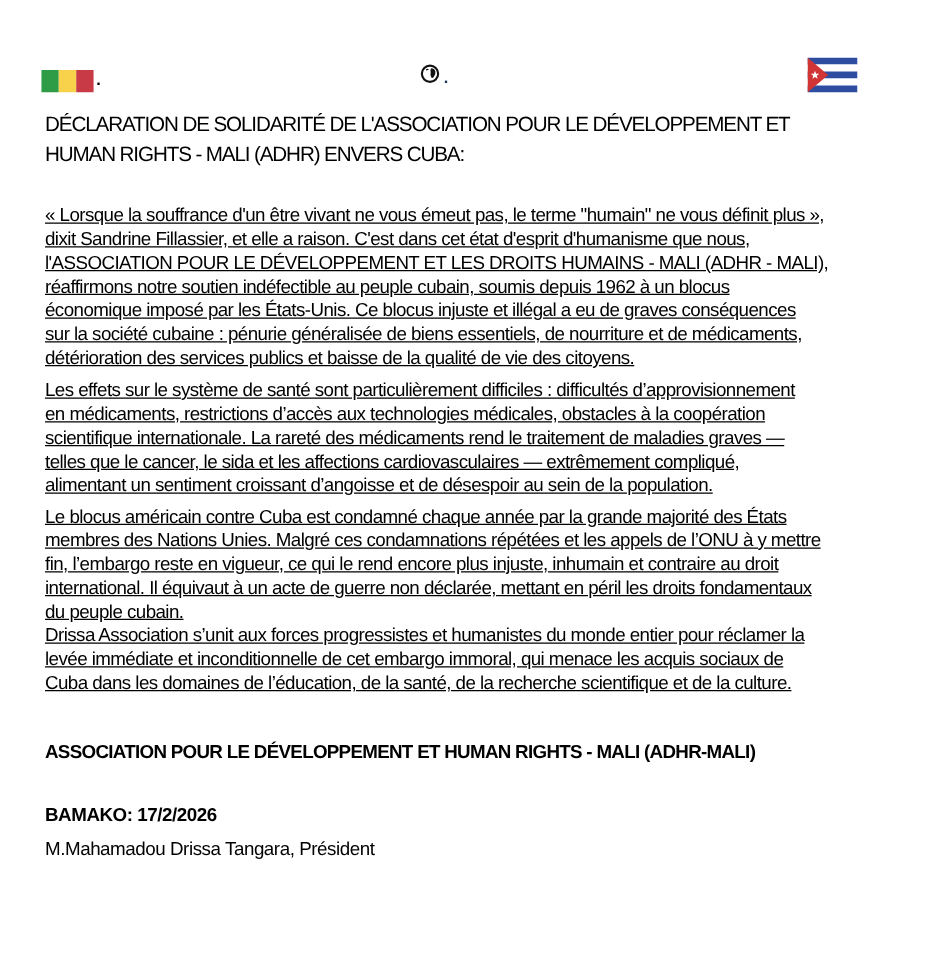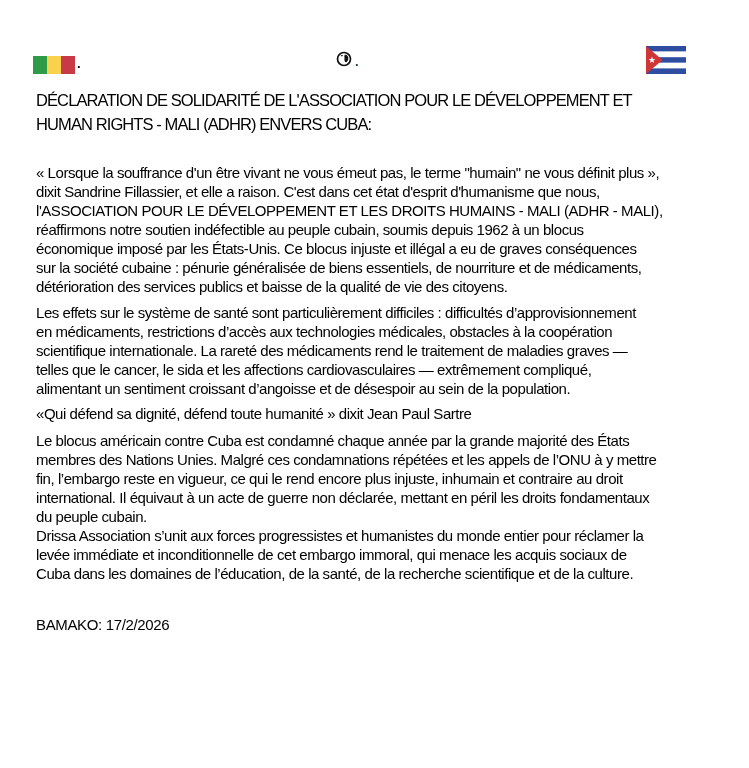--- a/index.html
+++ b/index.html
@@ -27,38 +27,39 @@
     font-size:16.5px; line-height:24px; font-weight:400;
     letter-spacing:-0.9px;
     white-space:pre;
   }
   .body-wrap { margin-top:27px; }
   p.body {
     margin:0 0 7px 0;
     font-size:15px; line-height:19px; font-weight:400;
     letter-spacing:-0.45px;
     white-space:pre;
+    text-decoration:underline;
   }
   p.body.p2 { margin-bottom:6px; }
   p.body.quote { margin-bottom:8px; }
   p.body.p3 { margin-bottom:0; }
   p.body.p4 { margin-bottom:0; }
   .signature {
     margin:36px 0 0 0;
     font-size:15px; line-height:19px; font-weight:600;
     letter-spacing:-0.55px;
     white-space:pre;
   }
   .footer-line {
     margin:8px 0 0 0;
     font-size:15px; line-height:19px; font-weight:500;
     letter-spacing:-0.35px;
     white-space:pre;
   }
-  .footer-line.date { margin-top:32px; }
+  .footer-line.date { margin-top:32px;font-weight:bold; }
 </style>
 </head>
 <body>
 
 <div class="page">
 
   <div class="header">
     <div class="mali-flag">
       <svg viewBox="0 0 42 18" preserveAspectRatio="none">
         <rect x="0" y="0" width="14" height="18" fill="#2E9C47"></rect>
@@ -100,28 +101,29 @@
 l'ASSOCIATION POUR LE DÉVELOPPEMENT ET LES DROITS HUMAINS - MALI (ADHR - MALI),
 réaffirmons notre soutien indéfectible au peuple cubain, soumis depuis 1962 à un blocus
 économique imposé par les États-Unis. Ce blocus injuste et illégal a eu de graves conséquences
 sur la société cubaine : pénurie généralisée de biens essentiels, de nourriture et de médicaments,
 détérioration des services publics et baisse de la qualité de vie des citoyens.</p>
       <p class="body p2">Les effets sur le système de santé sont particulièrement difficiles : difficultés d’approvisionnement
 en médicaments, restrictions d’accès aux technologies médicales, obstacles à la coopération
 scientifique internationale. La rareté des médicaments rend le traitement de maladies graves —
 telles que le cancer, le sida et les affections cardiovasculaires — extrêmement compliqué,
 alimentant un sentiment croissant d’angoisse et de désespoir au sein de la population.</p>
-      <p class="body quote">«Qui défend sa dignité, défend toute humanité » dixit Jean Paul Sartre</p>
       <p class="body p3">Le blocus américain contre Cuba est condamné chaque année par la grande majorité des États
 membres des Nations Unies. Malgré ces condamnations répétées et les appels de l’ONU à y mettre
 fin, l’embargo reste en vigueur, ce qui le rend encore plus injuste, inhumain et contraire au droit
 international. Il équivaut à un acte de guerre non déclarée, mettant en péril les droits fondamentaux
 du peuple cubain.</p>
       <p class="body p4">Drissa Association s’unit aux forces progressistes et humanistes du monde entier pour réclamer la
 levée immédiate et inconditionnelle de cet embargo immoral, qui menace les acquis sociaux de
 Cuba dans les domaines de l’éducation, de la santé, de la recherche scientifique et de la culture.</p>
     </div>
 
+    <p class="signature">ASSOCIATION POUR LE DÉVELOPPEMENT ET HUMAN RIGHTS - MALI (ADHR-MALI)</p>
 
     <p class="footer-line date">BAMAKO: 17/2/2026</p>
+    <p class="footer-line president">M.Mahamadou Drissa Tangara, Président</p>
   </div>
 
 </div>
 
 </body></html>

